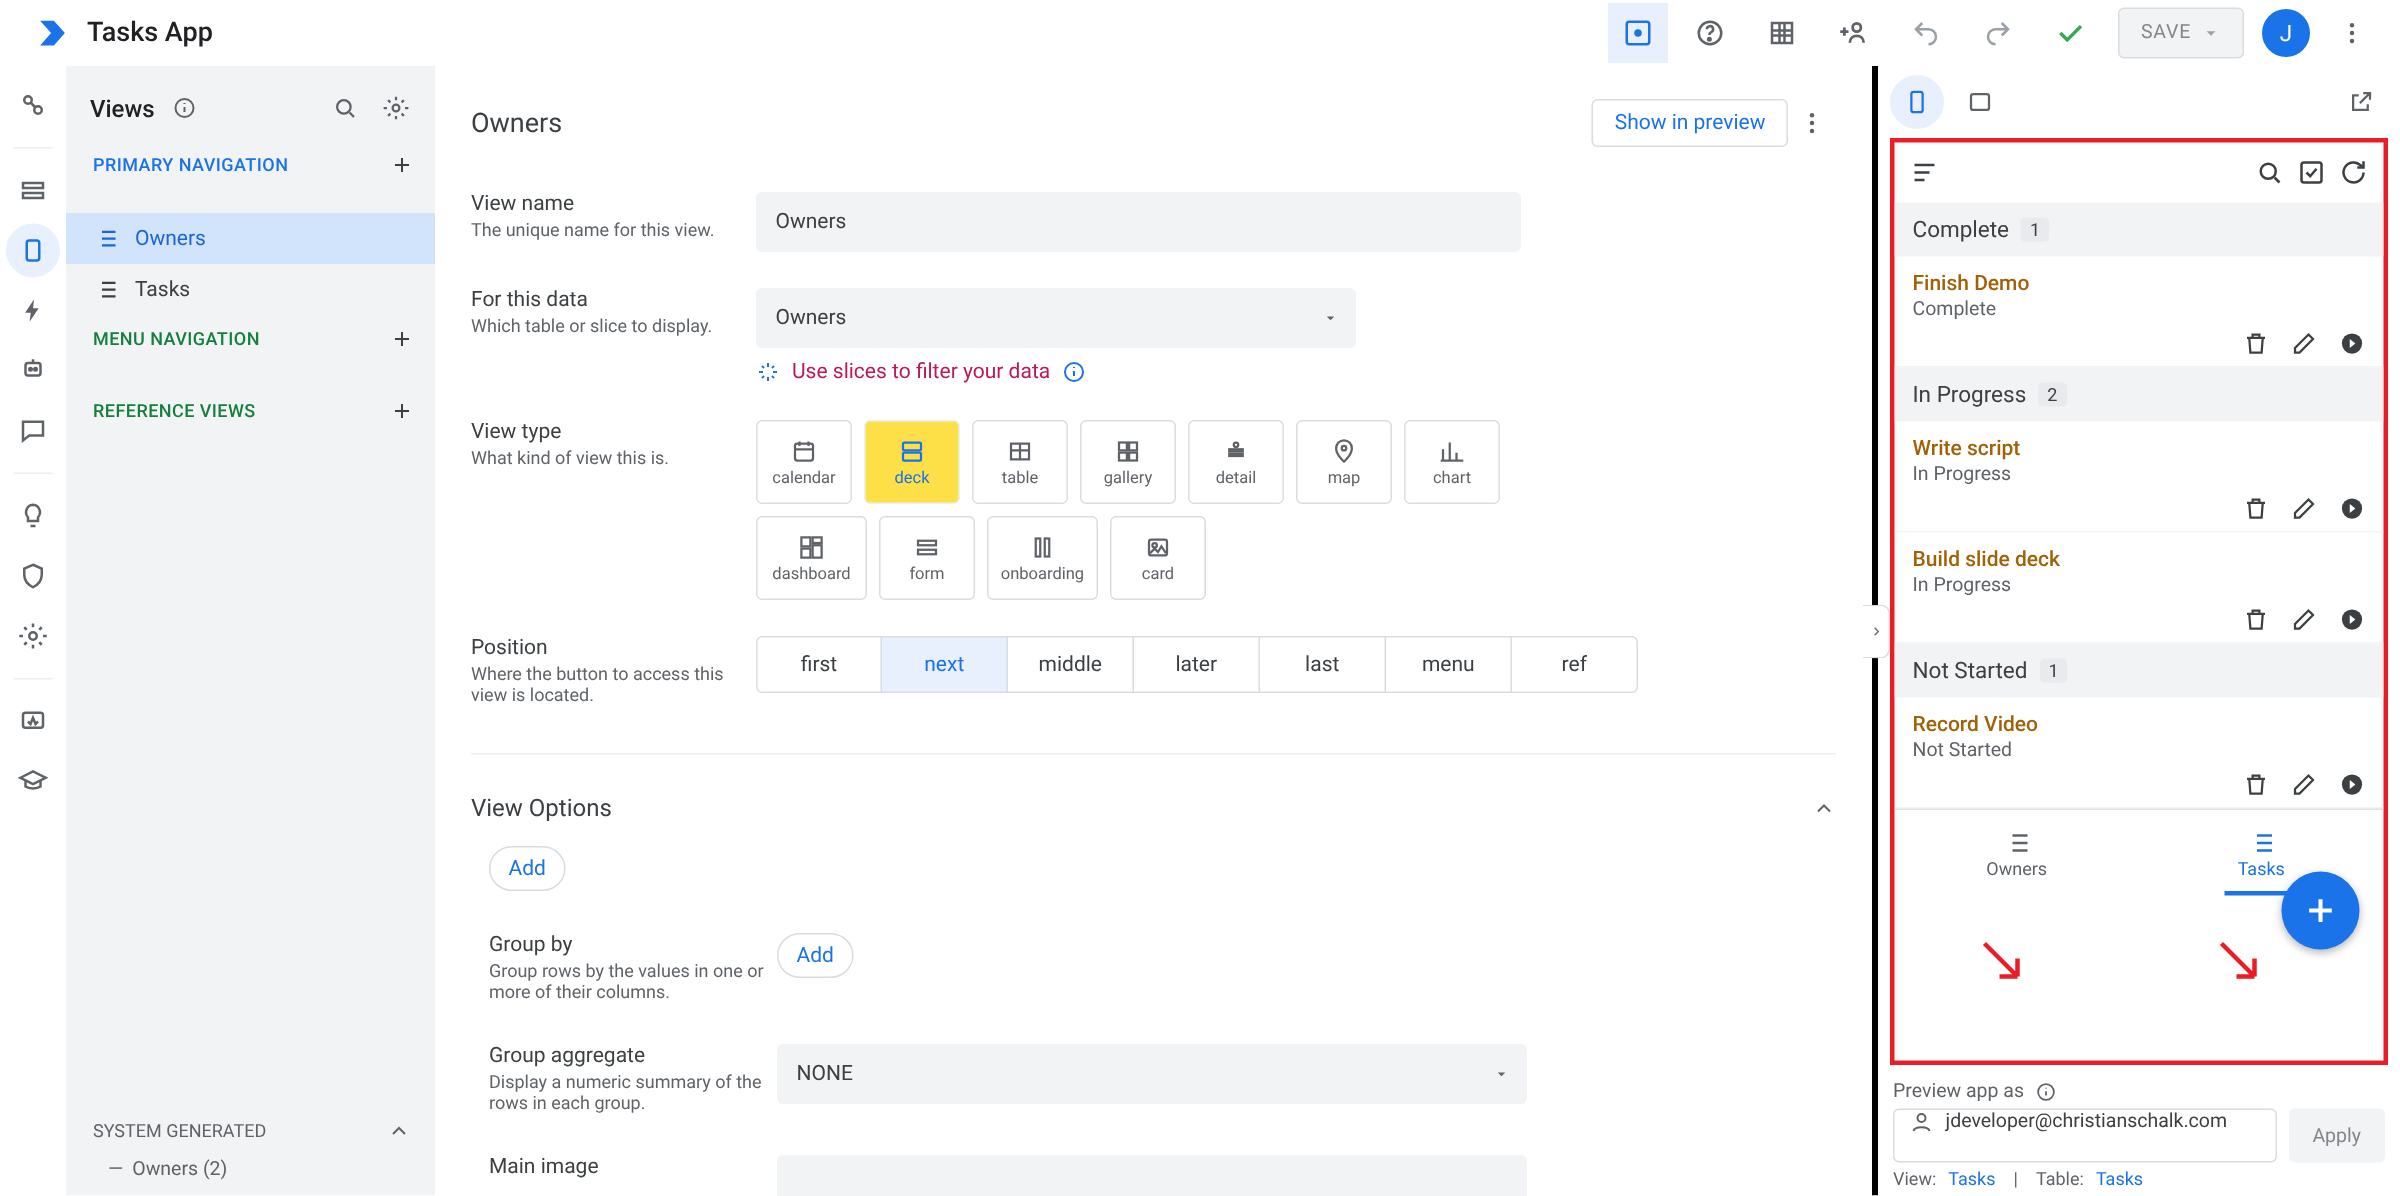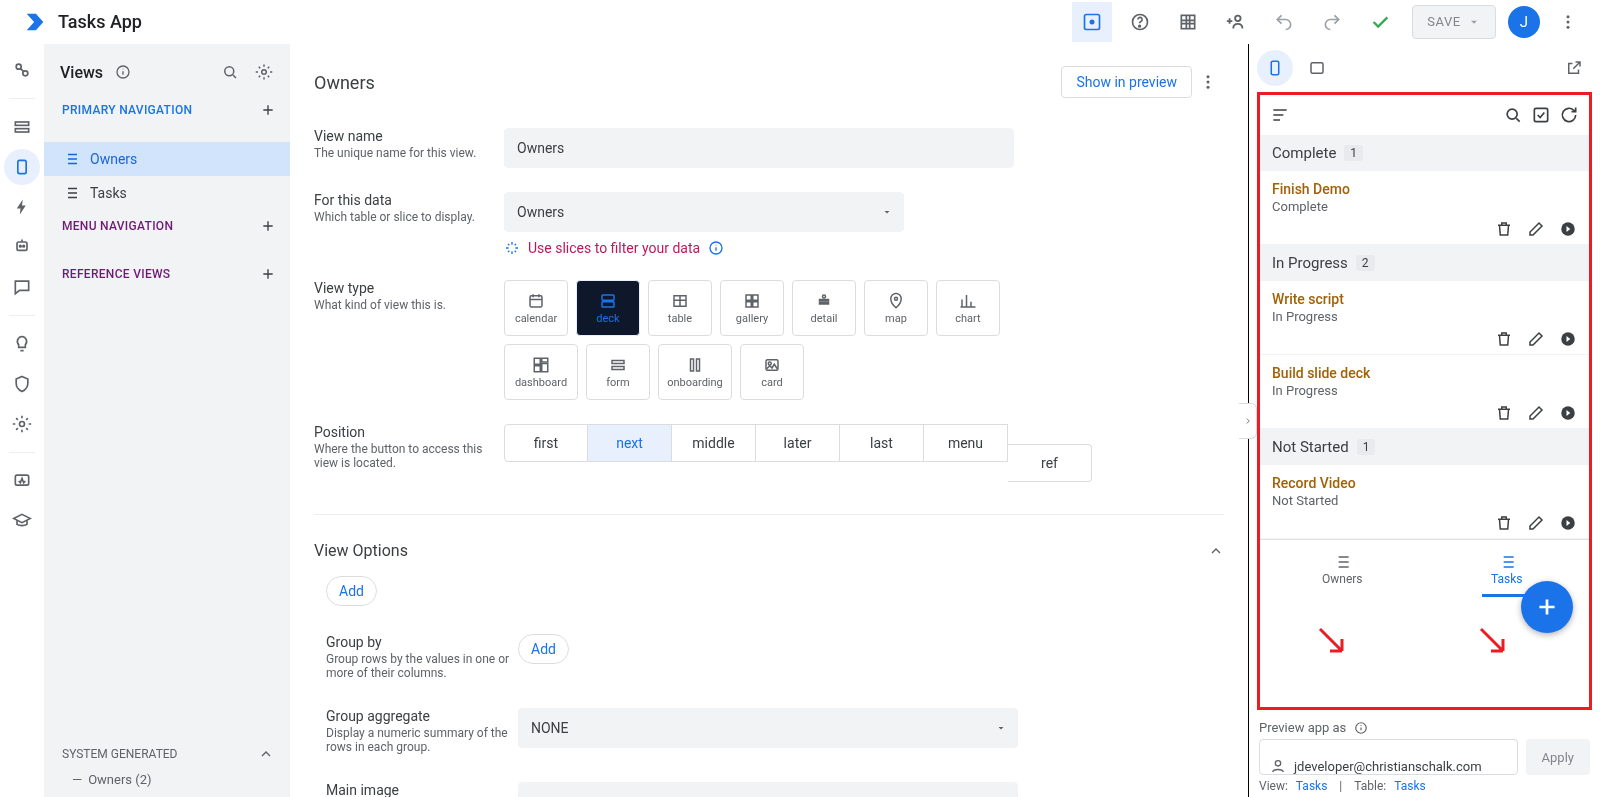--- a/index.html
+++ b/index.html
@@ -79,21 +79,21 @@
     gap: 6px;
   }
   .sb-head h1 { font-size:16px; font-weight:500; color:#202124; margin:0; }
   .sb-head .icn { width:28px;height:28px;display:flex;align-items:center;justify-content:center; color:#5f6368; cursor:pointer;}
   .sb-section {
     display:flex; align-items:center;
     padding: 8px 14px 24px 18px;
     font-size: 12px; color:#1a73e8; font-weight:500;
     letter-spacing:.3px;
   }
-  .sb-section.gray { color:#701a75; }
+  .sb-section.gray { color:#15803d; }
   .sb-section .plus { margin-left:auto; color:#3c4043; cursor:pointer; }
   .sb-item {
     display:flex; align-items:center; gap:10px;
     padding: 8px 18px;
     font-size: 14px; color:#3c4043; cursor:pointer;
   }
   .sb-item.active { background:#d2e3fc; color:#1967d2; }
   .sb-item svg { width:18px;height:18px; }
   .sb-bottom { margin-top:auto; padding: 12px 16px 6px 18px;
     font-size:12px; color:#5f6368; display:flex; align-items:center;}
@@ -138,49 +138,49 @@
   .select-ro .chev { position:absolute; right:10px; color:#5f6368;}
   .hint { color:#be185d; font-size:14px; margin-top:8px; display:flex; align-items:center; gap:8px;}
   .hint .info { color:#1a73e8;}
   .tile-row { display:flex; gap:8px; flex-wrap:wrap; }
   .tile {
     width:64px; height:56px; border:1px solid #dadce0; border-radius:4px;
     display:flex; flex-direction:column; align-items:center; justify-content:center;
     gap:2px; cursor:pointer; color:#5f6368;
     font-size:11px;
   }
-  .tile.active { background:#0f172a; color:#1a73e8; border-color:#e8f0fe;}
+  .tile.active { background:#fde047; color:#1a73e8; border-color:#e8f0fe;}
   .tile.wide { width: 74px;}
   .seg-row { display:flex; }
   .seg {
     border:1px solid #dadce0;
     height:38px; width:84px; display:flex;align-items:center;justify-content:center;
     cursor:pointer; color:#3c4043; font-size:14px;
   }
   .seg:first-child { border-top-left-radius:4px; border-bottom-left-radius:4px;}
-  .seg:last-child { border-top-right-radius:4px; border-bottom-right-radius:4px;margin-top:20px;}
+  .seg:last-child { border-top-right-radius:4px; border-bottom-right-radius:4px;}
   .seg + .seg { border-left:none;}
   .seg.active { background:#e8f0fe; color:#1a73e8; }
   .divider { border-top:1px solid #eceff1; margin: 20px 0; }
   .section-head {
     display:flex; align-items:center; font-size:16px; color:#3c4043;
     padding: 6px 0;
   }
   .section-head .chev { margin-left:auto; color:#5f6368;}
   .outline-btn {
     color:#1a73e8; border:1px solid #dadce0; border-radius:15px;
     padding: 6px 12px; font-size:14px; cursor:pointer; display:inline-block;
   }
   .opt-row { display:flex; padding: 10px 0 18px 12px; }
   .opt-row .ed-label { width: 192px;}
 
   
   .preview-col {
     width: 352px; flex:none;
-    border-left: 1px solid #000000;
+    border-left: 4px solid #000000;
     position:relative;
     display:flex; flex-direction:column;
   }
   .pv-head {
     height:48px; display:flex; align-items:center; padding: 0 8px; gap:6px;
   }
   .pv-head .dev-icon {
     width:36px;height:36px;display:flex;align-items:center;justify-content:center;
     border-radius:50%; color:#5f6368; cursor:pointer;
   }
@@ -232,21 +232,21 @@
   }
   .ph-nav .tab.active { color:#1a73e8;}
   .ph-nav .tab.active::after { content:''; position:absolute; bottom:0; width:50px; height:3px; background:#1a73e8;}
   .red-arrow {
     position:absolute; width:30px; height:30px;
   }
   .pv-foot { padding: 6px 10px 0 10px; font-size:13px; color:#5f6368;}
   .pv-foot .row { display:flex; align-items:center; gap:8px; margin:4px 0;}
   .user-pill {
     border:1px solid #dadce0; border-radius:4px; height:36px; flex:1;
-    display:flex; align-items:flex-end; padding:0 10px; color:#3c4043;
+    display:flex; align-items:flex-start; padding:0 10px; color:#3c4043;
   }
   .apply-btn {
     background:#f1f3f4; color:#80868b; border-radius:4px;
     height:36px; display:flex;align-items:center; padding:0 16px;
   }
   .links a { color:#1a73e8; text-decoration:none; cursor:pointer;}
   .expand-handle {
     position:absolute; left:-10px; top:50%; transform:translateY(-50%);
     width:18px;height:36px;
     background:#fff; border:1px solid #dadce0; border-left:none;

